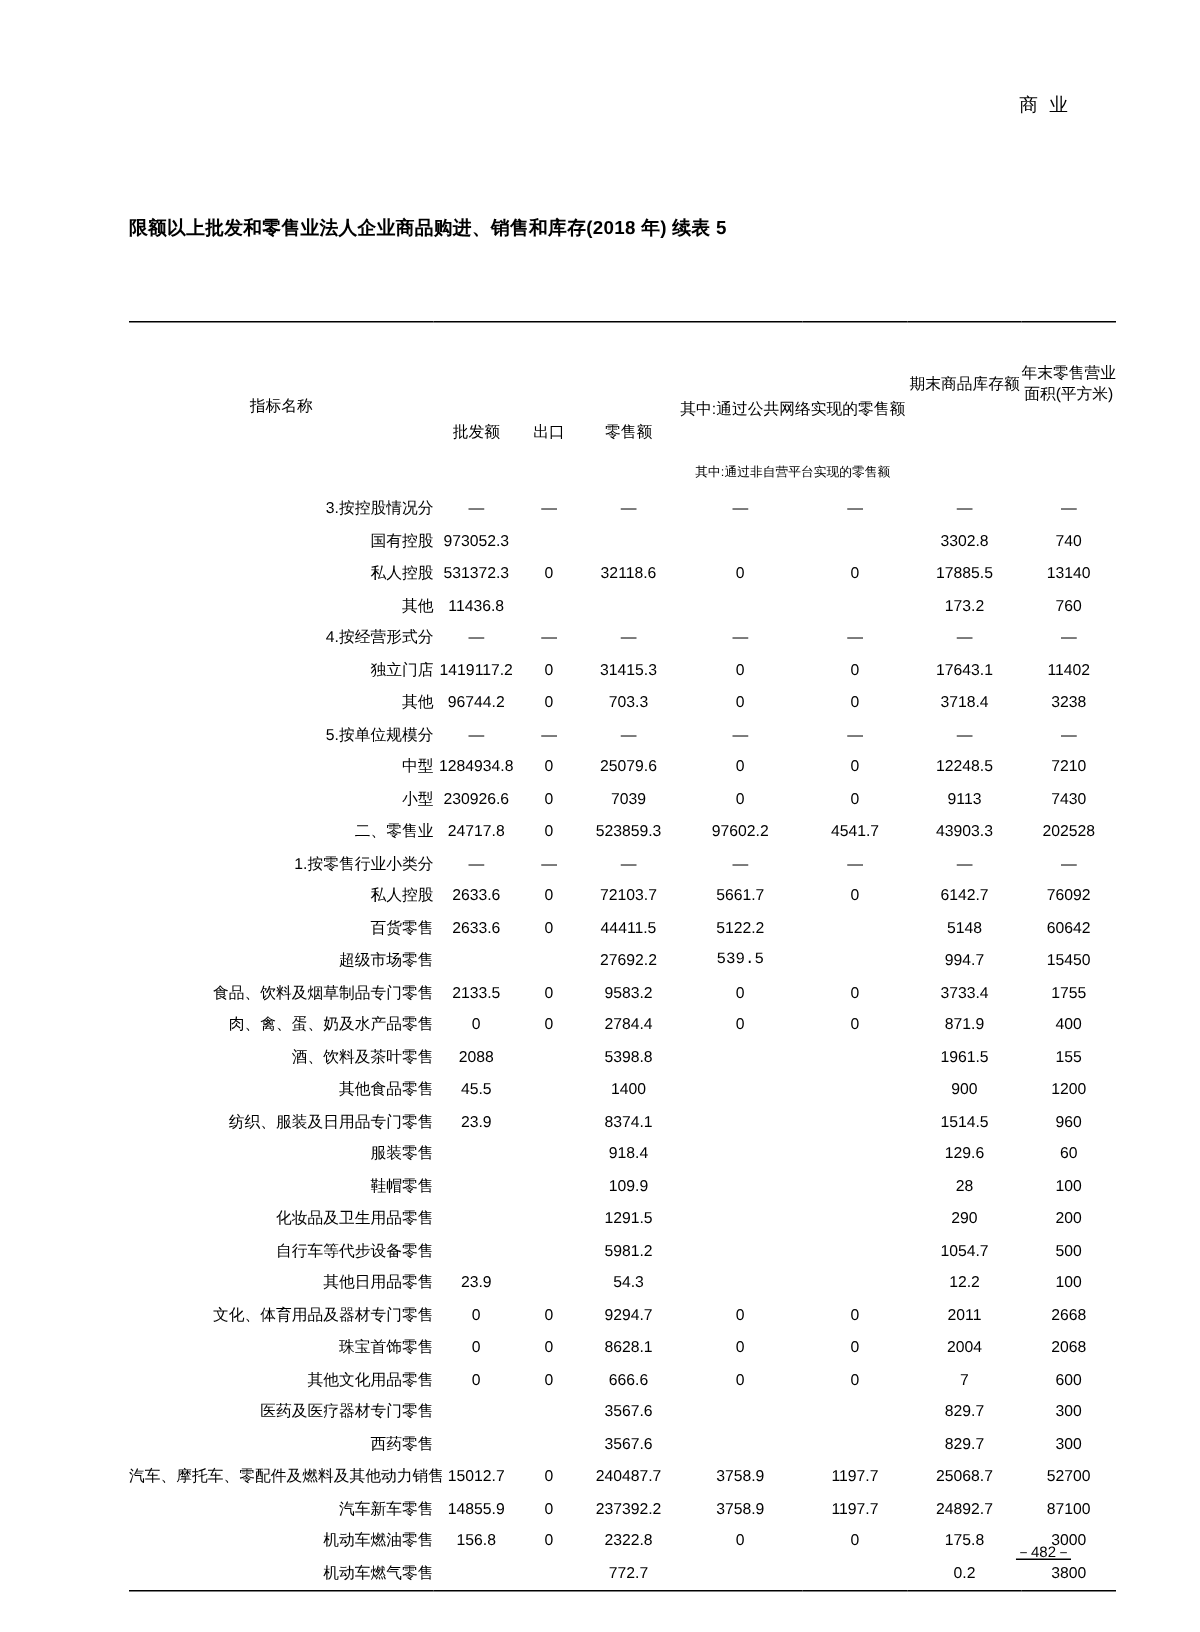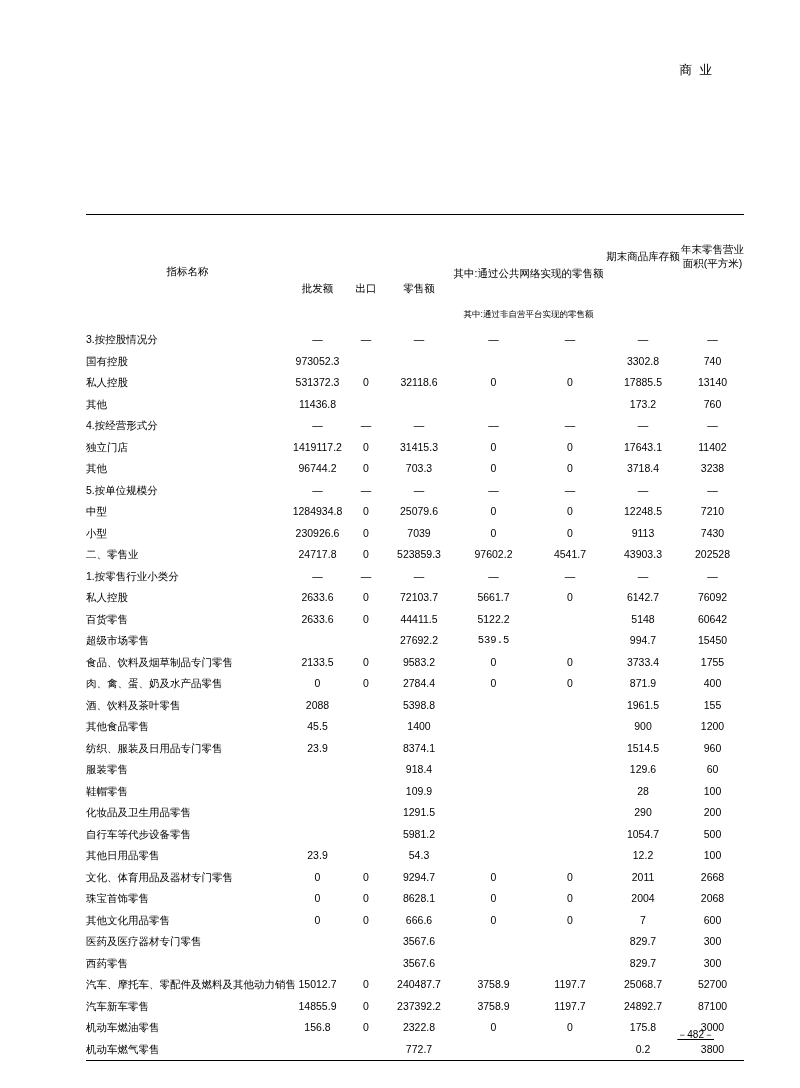--- a/index.html
+++ b/index.html
@@ -80,21 +80,21 @@
   .hdr .vert {
     font-size: 10.5px;
     line-height: 1.3;
   }
 
   tbody tr td {
     height: 21.5px;
     line-height: 21.5px;
   }
   td.label {
-    text-align: left;
+    text-align: right;
     padding-left: 4px;
     white-space: nowrap;
     font-size: 10.5px;
     margin-left: 19px;
   }
   td.num {
     text-align: center;
     font-size: 10.5px;
   }
   .ind0 { padding-left: 4px; }
@@ -109,20 +109,21 @@
     text-decoration: underline;
   }
 </style>
 </head>
 <body>
 
 <div class="page">
 
   <div class="header-right">商 业</div>
 
+  <div class="doc-title">限额以上批发和零售业法人企业商品购进、销售和库存(2018 年) 续表 5</div>
 
   <div class="table-wrap">
     <table class="stat frame">
       <colgroup>
           <col style="width: 203px;">
           <col style="width: 57px;">
           <col style="width: 40px;">
           <col style="width: 66px;">
           <col style="width: 83px;">
           <col style="width: 70px;">

